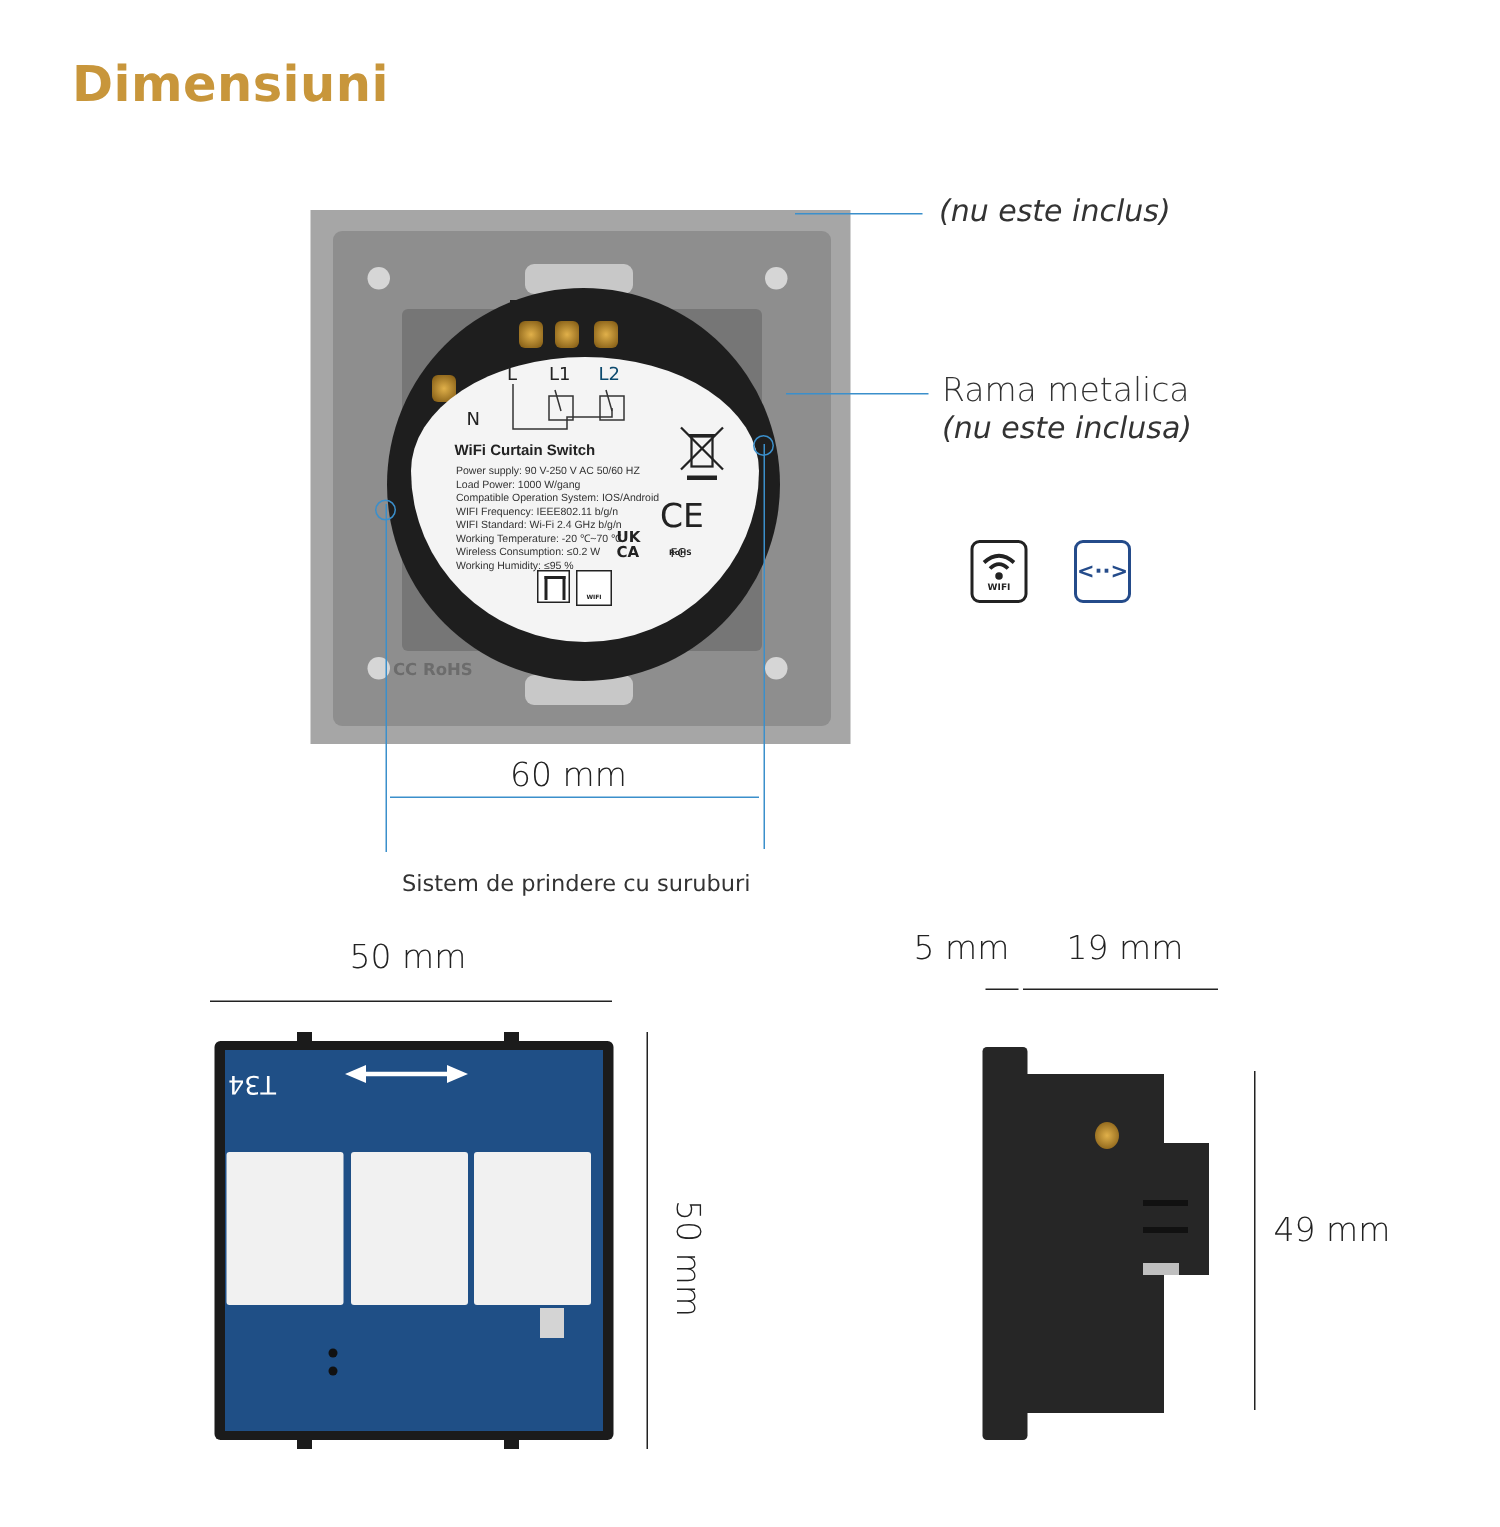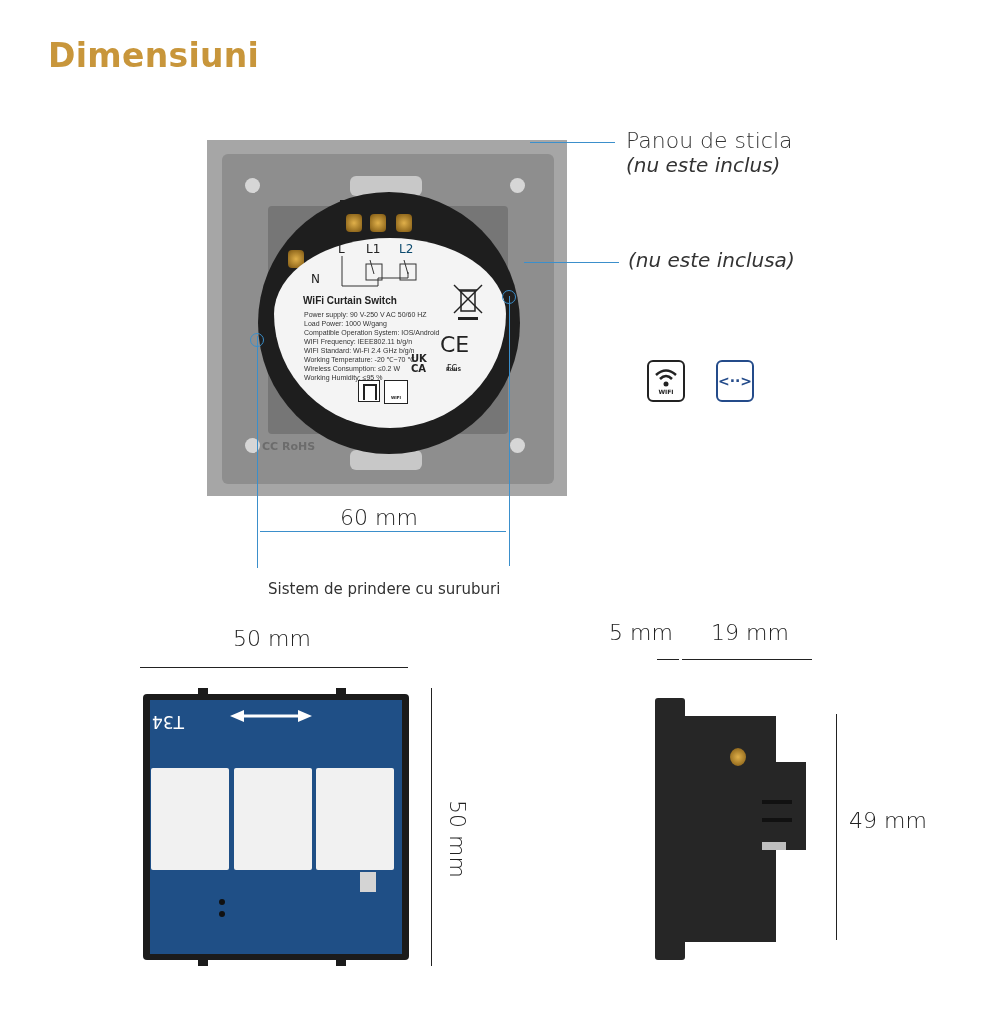--- a/index.html
+++ b/index.html
@@ -99,24 +99,24 @@
   </div>
   <div class="abs" style="left:384px;top:380px;width:22px;height:22px;border:1.5px solid #222;background:#fff;font-size:4px;text-align:center;line-height:34px;font-weight:bold">WIFI</div>
 
   <div class="abs" style="left:250px;top:333px;width:12px;height:12px;border:1.5px solid #3b8fcb;border-radius:50%"></div>
   <div class="abs" style="left:502px;top:290px;width:12px;height:12px;border:1.5px solid #3b8fcb;border-radius:50%"></div>
 </div>
 
 <div class="abs blue-line" style="left:530px;top:142px;width:85px;height:1px"></div>
 <div class="abs blue-line" style="left:524px;top:262px;width:95px;height:1px"></div>
 <div class="abs callout" style="left:626px;top:128px">
-  <span>Panou de sticla</span>
   <span class="sub">(nu este inclus)</span>
 </div>
 <div class="abs callout" style="left:628px;top:248px">
+  <span>Rama metalica</span>
   <span class="sub">(nu este inclusa)</span>
 </div>
 
 <div class="abs icon-box" style="left:647px;top:360px">
   <svg width="24" height="20" viewBox="0 0 24 20">
       <path d="M2,7 Q12,-2 22,7" fill="none" stroke="#222" stroke-width="2.5"></path>
       <path d="M6,11 Q12,5 18,11" fill="none" stroke="#222" stroke-width="2.5"></path>
       <circle cx="12" cy="16" r="2.5" fill="#222"></circle>
     </svg>
   <span style="font-size:6px;font-weight:bold">WIFI</span>

